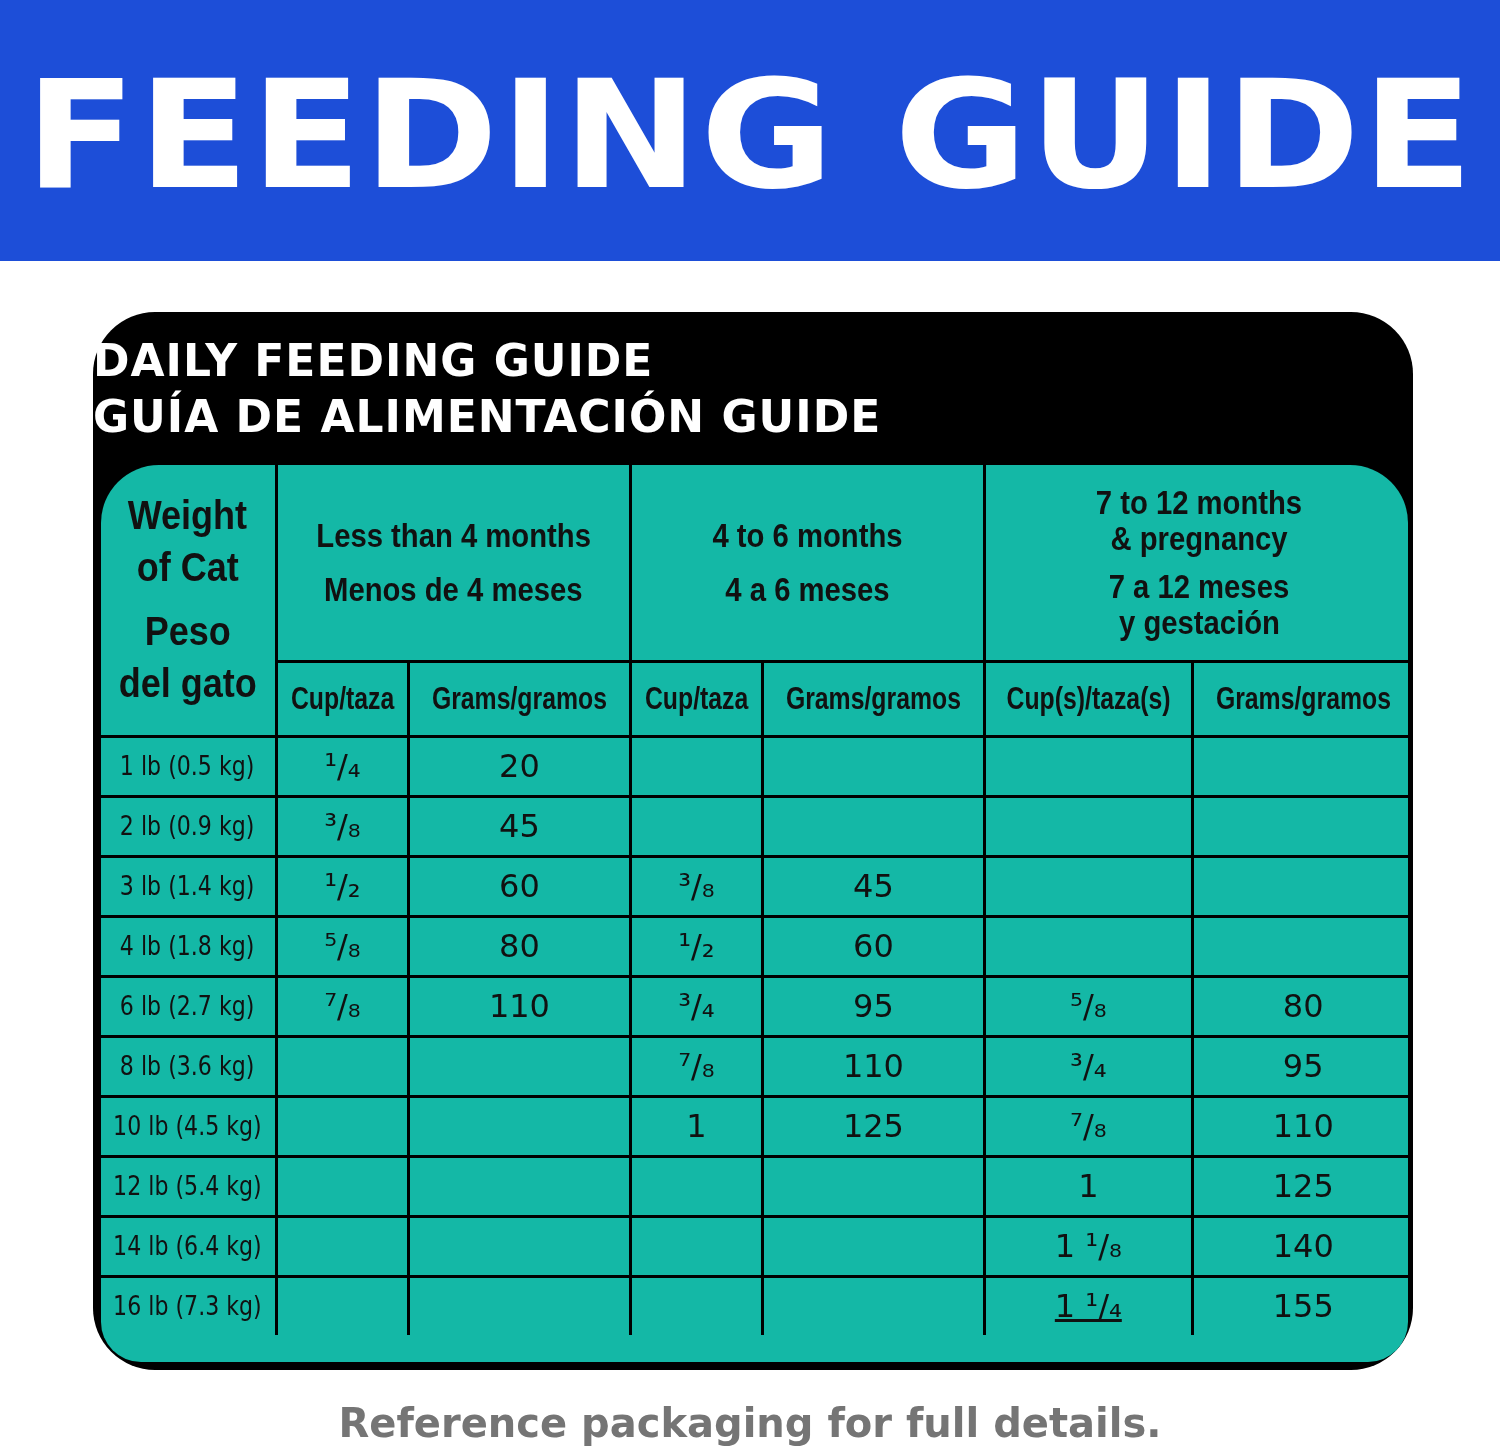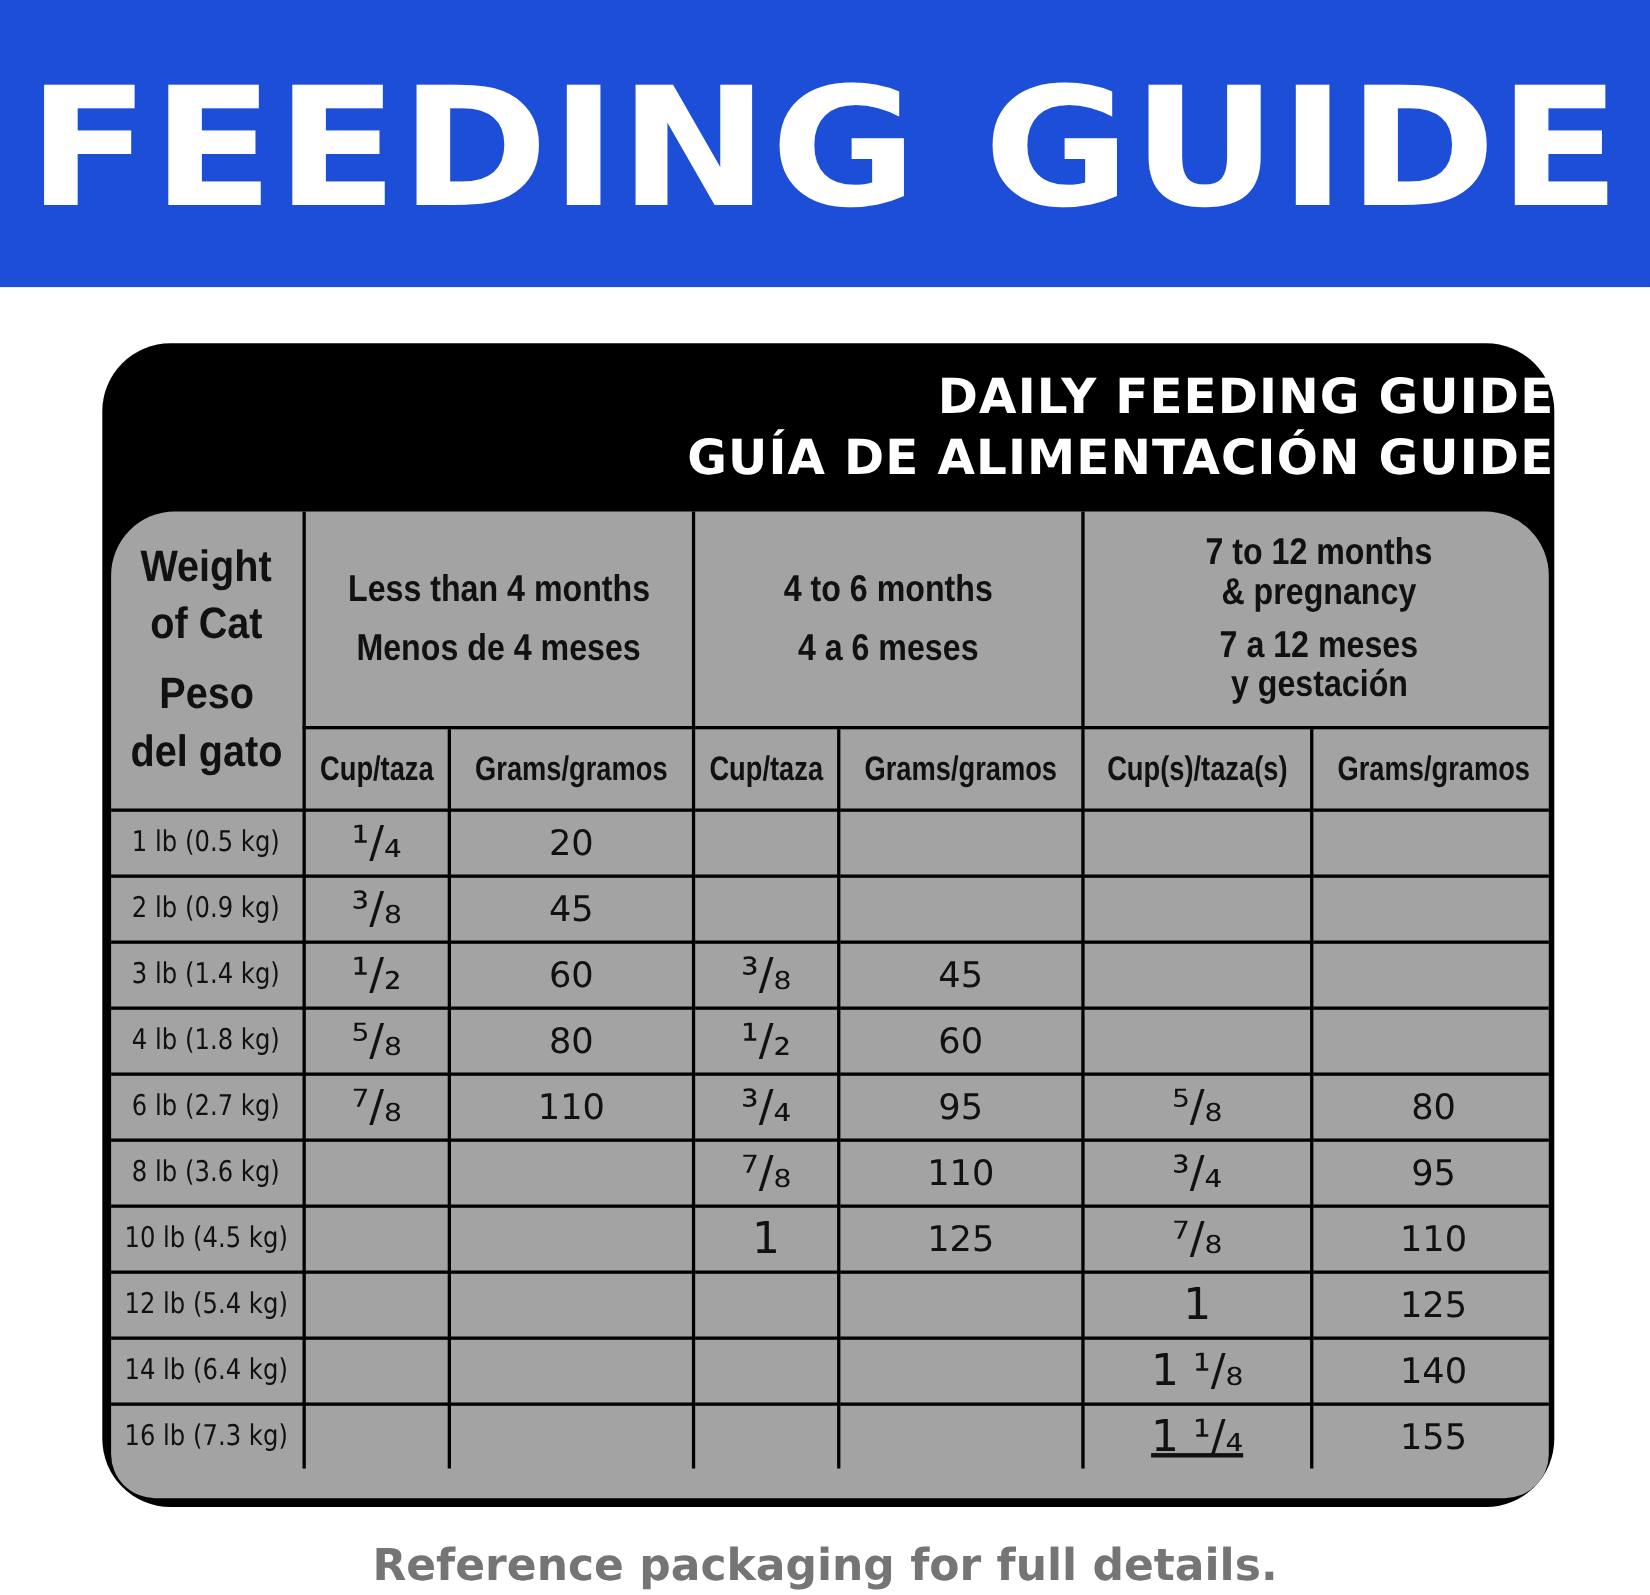--- a/index.html
+++ b/index.html
@@ -1,32 +1,32 @@
 <!DOCTYPE html>
 <html><head>
 <meta charset="utf-8">
 <style>
   html, body { margin:0; padding:0; background:#ffffff; }
   body { width:1500px; height:1450px; position:relative; overflow:hidden; font-family:"Liberation Sans", sans-serif; }
   .banner { position:absolute; left:0; top:0; width:1500px; height:261px; background:#1d4ed8; display:flex; align-items:center; justify-content:center; }
   .banner-title { color:#ffffff; font-family:"DejaVu Sans", sans-serif; font-weight:bold; font-size:150px; letter-spacing:2px; transform:scaleX(1.08); line-height:1; margin-top:8px; }
   .card { position:absolute; left:93px; top:312px; width:1320px; height:1058px; background:#000; border-radius:62px; }
-  .card-header { position:absolute; left:0; top:0; width:100%; height:153px; display:flex; flex-direction:column; align-items:flex-end; justify-content:center; color:#fff; }
+  .card-header { position:absolute; left:0; top:0; width:100%; height:153px; display:flex; flex-direction:column; align-items:flex-start; justify-content:center; color:#fff; }
   .card-header .l1, .card-header .l2 { font-family:"DejaVu Sans", sans-serif; font-weight:bold; font-size:44px; line-height:56px; letter-spacing:1px; }
-  .inner { position:absolute; left:8px; top:153px; width:1307px; height:897px; background:#a3a3a3; border-radius:58px 58px 40px 40px; overflow:hidden; }
+  .inner { position:absolute; left:8px; top:153px; width:1307px; height:897px; background:#14b8a6; border-radius:58px 58px 40px 40px; overflow:hidden; }
   table { border-collapse:collapse; position:absolute; left:-1px; top:-1px; table-layout:fixed; }
   td, th { border:3px solid #000; padding:0; text-align:center; vertical-align:middle; }
   th { font-family:"Liberation Sans", sans-serif; font-weight:bold; color:#111; }
   .hdr-group { font-size:34px; line-height:36px; transform:scaleX(0.86); display:inline-block; }
   .hdr-weight { font-size:40px; line-height:52px; transform:scaleX(0.9); display:inline-block; }
   .sub { font-size:31px; transform:scaleX(0.8); display:inline-block; white-space:nowrap; font-weight:bold; }
   td { font-family:"DejaVu Sans", sans-serif; font-size:32px; color:#111; height:57px; }
   td.w { font-size:26px; transform:none; }
   td.w span { display:inline-block; transform:scaleX(0.85); white-space:nowrap; }
-  .frac { font-size:40px; }
+  .frac { font-size:32px; }
   .footer { position:absolute; left:0; top:1400px; width:1500px; text-align:center; font-family:"DejaVu Sans", sans-serif; font-weight:bold; font-size:40px; color:#757575; }
 </style>
 </head>
 <body>
 
 <div class="banner">
   <div class="banner-title">FEEDING GUIDE</div>
 </div>
 
 <div class="card">

